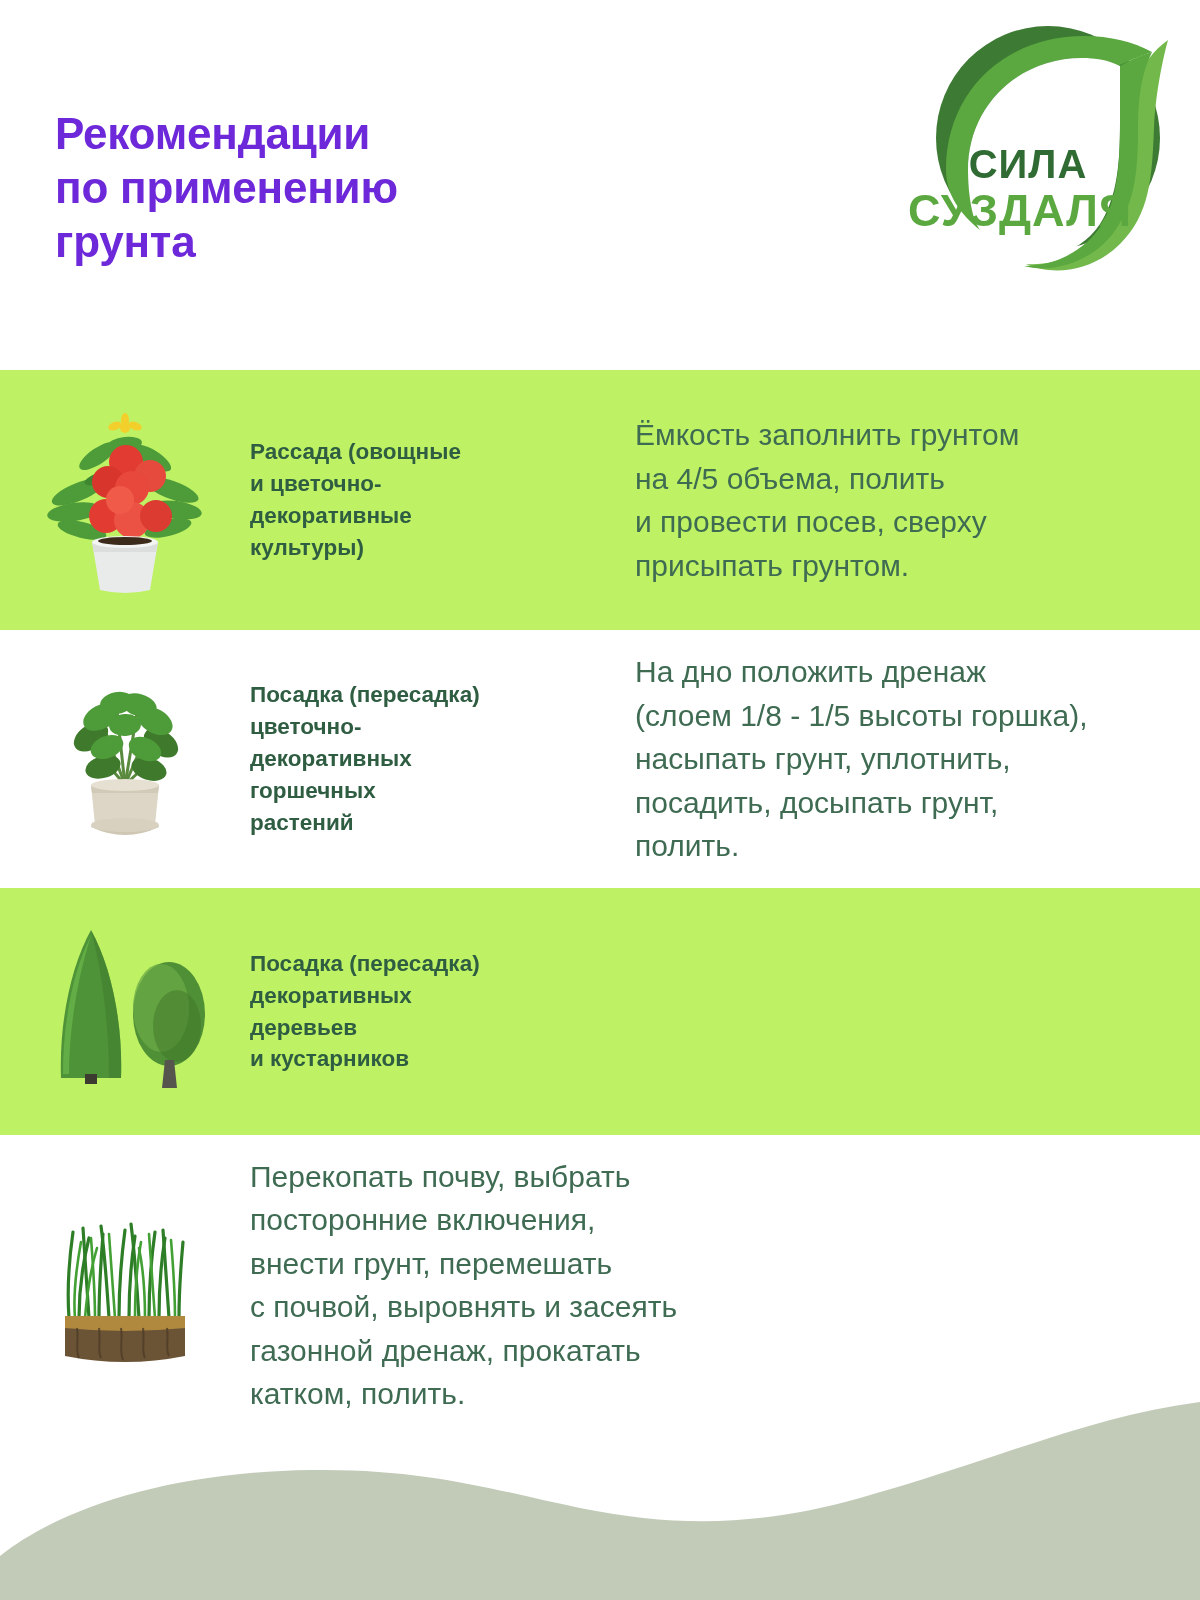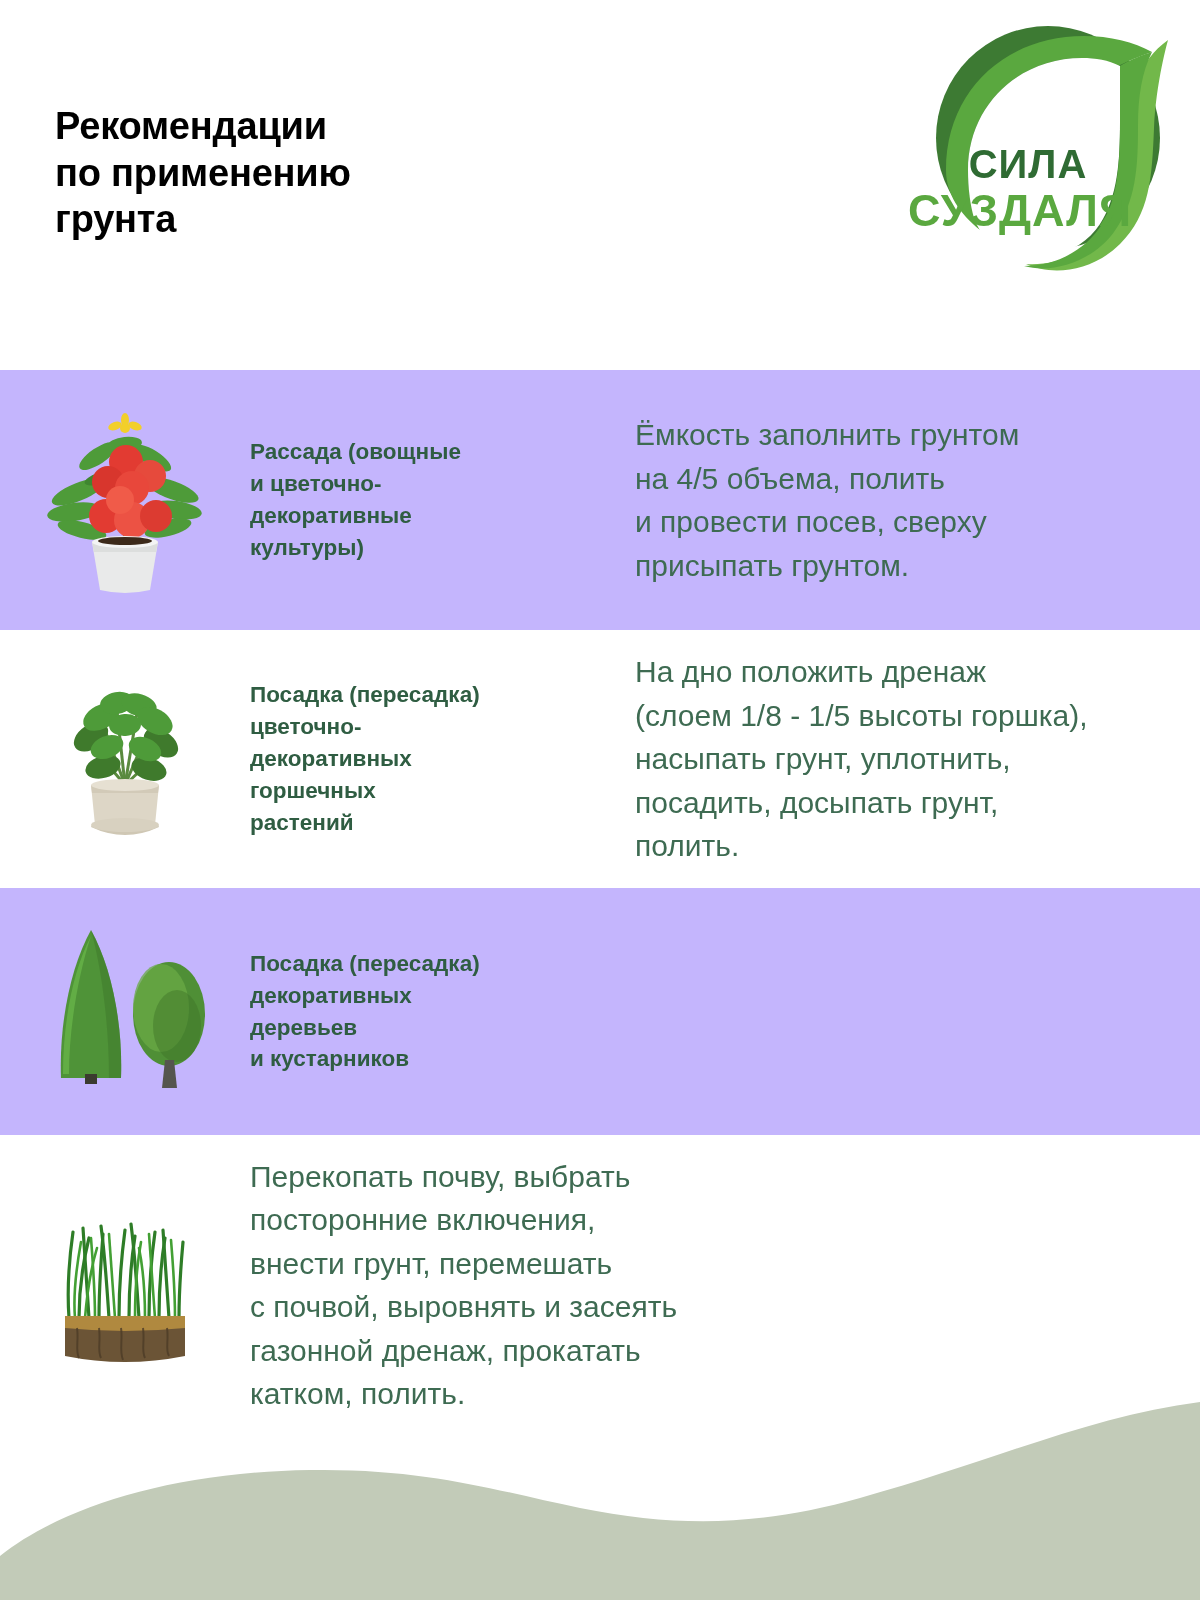--- a/index.html
+++ b/index.html
@@ -29,22 +29,22 @@
     top: 0; left: 0;
     width: 1200px;
     height: 370px;
   }
 
   .page-title {
     position: absolute;
     left: 55px;
     top: 78px;
     width: 620px;
-    color: #000000;
-    font-size: 38px;
+    color: #6d28d9;
+    font-size: 44px;
     font-weight: 700;
     line-height: 1.22;
     letter-spacing: -0.2px;
     white-space: pre-line;
   }
 
   
   .logo {
     position: absolute;
     right: 22px;
@@ -61,21 +61,21 @@
     left: 0;
     width: 1200px;
   }
   .row {
     position: relative;
     display: flex;
     align-items: center;
     width: 1200px;
     box-sizing: border-box;
   }
-  .row.tint   { background: #c4b5fd; }
+  .row.tint   { background: #bef264; }
   .row.plain  { background: #ffffff; }
 
   .row-media {
     flex: 0 0 250px;
     height: 100%;
     display: flex;
     align-items: center;
     justify-content: center;
     box-sizing: border-box;
   }

